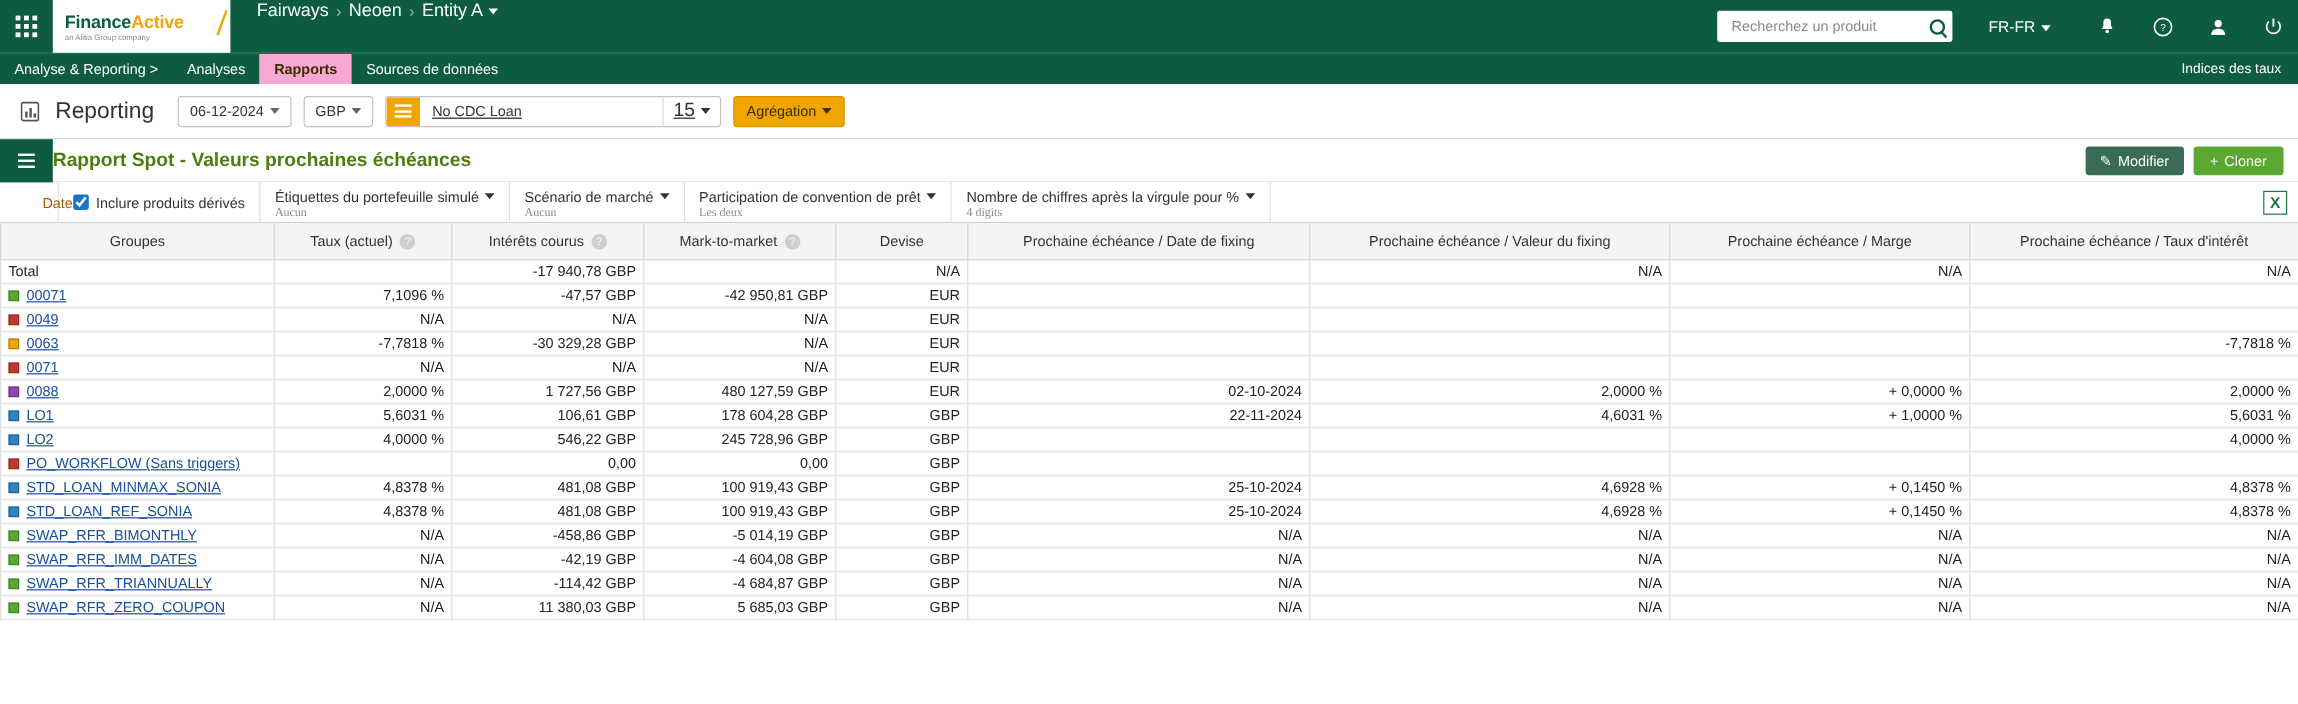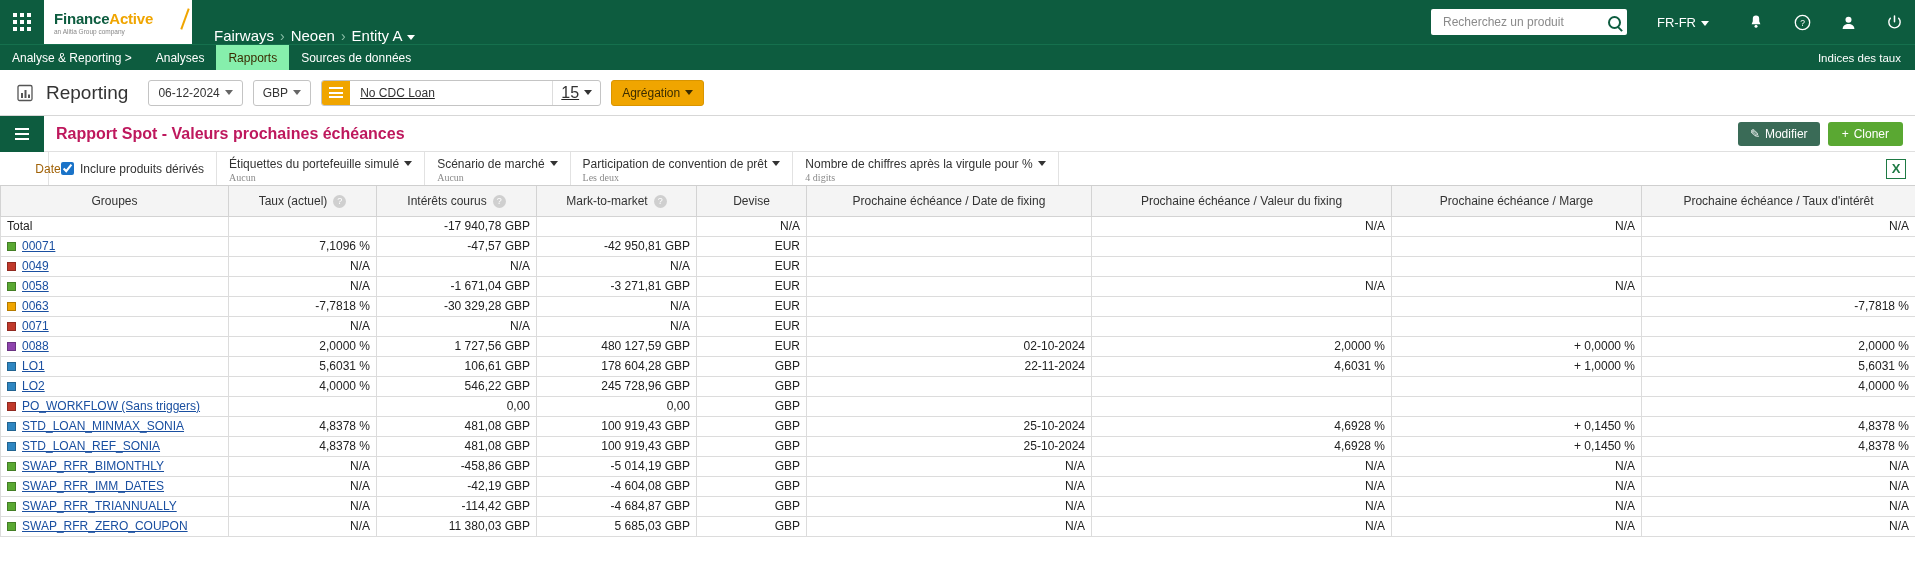--- a/index.html
+++ b/index.html
@@ -10,21 +10,21 @@
     font-size: 12px;
     color: #222;
   }
   body { width: 1915px; height: 587px; overflow: hidden; }
 
   
   .topbar {
     height: 44px;
     background: #0d5c3f;
     display: flex;
-    align-items: flex-end;
+    align-items: flex-start;
     color: #fff;
     position: relative;
   }
   .grid-icon {
     width: 44px; height: 44px;
     display: flex; align-items: center; justify-content: center;
     cursor: pointer;
   }
   .grid-icon .dots {
     display: grid; grid-template-columns: repeat(3, 4px);
@@ -90,21 +90,21 @@
     display: flex; align-items: stretch;
     color: #fff;
     font-size: 12px;
   }
   .nav-item {
     padding: 0 12px; display: flex; align-items: center; cursor: pointer;
     white-space: nowrap;
     text-align: right;
   }
   .nav-item.section { font-weight: normal; }
-  .nav-item.active { background: #86efac; color: #3a2c00; font-weight: normal; }
+  .nav-item.active { background: #f9a8d4; color: #3a2c00; font-weight: bold; }
   .nav-right { margin-left: auto; padding: 0 14px; display: flex; align-items: center; font-size: 11.5px; }
 
   
   .reporting-bar {
     height: 46px;
     background: #ffffff;
     border-bottom: 1px solid #d7d7d7;
     display: flex; align-items: center;
     padding: 0 14px;
     gap: 10px;
@@ -155,21 +155,21 @@
     display: flex; align-items: center;
     background: #ffffff;
     border-bottom: 1px solid #e0e0e0;
   }
   .side-tab {
     width: 44px; height: 36px; background: #0d5c3f;
     display: flex; align-items: center; justify-content: center;
     cursor: pointer;
   }
   .report-title {
-    font-size: 16px; font-weight: bold; color: #be185d; padding-left: 12px;
+    font-size: 16px; font-weight: bold; color: #4d7c0f; 
   }
   .head-btns { margin-left: auto; display: flex; gap: 8px; padding-right: 12px; }
   .btn-dark {
     background: #3a6b57; color: #fff; border-radius: 3px; height: 24px;
     display: flex; align-items: center; padding: 0 12px; font-size: 12px; cursor: pointer; gap: 5px;
   }
   .btn-green {
     background: #5aa832; color: #fff; border-radius: 3px; height: 24px;
     display: flex; align-items: center; padding: 0 14px; font-size: 12px; cursor: pointer; gap: 5px;
   }
@@ -470,31 +470,20 @@
           <td class="num">N/A</td>
           <td class="num">N/A</td>
           <td class="num">N/A</td>
           <td class="num">EUR</td>
           <td class="num"></td>
           <td class="num"></td>
           <td class="num"></td>
           <td class="num"></td>
         </tr>
         <tr>
-          <td class="rowlabel"><span class="swatch" style="background: rgb(90, 168, 50);"></span><span class="glink">0058</span></td>
-          <td class="num">N/A</td>
-          <td class="num">-1 671,04 GBP</td>
-          <td class="num">-3 271,81 GBP</td>
-          <td class="num">EUR</td>
-          <td class="num"></td>
-          <td class="num">N/A</td>
-          <td class="num">N/A</td>
-          <td class="num"></td>
-        </tr>
-        <tr>
           <td class="rowlabel"><span class="swatch" style="background: rgb(240, 165, 0);"></span><span class="glink">0063</span></td>
           <td class="num">-7,7818 %</td>
           <td class="num">-30 329,28 GBP</td>
           <td class="num">N/A</td>
           <td class="num">EUR</td>
           <td class="num"></td>
           <td class="num"></td>
           <td class="num"></td>
           <td class="num">-7,7818 %</td>
         </tr>

